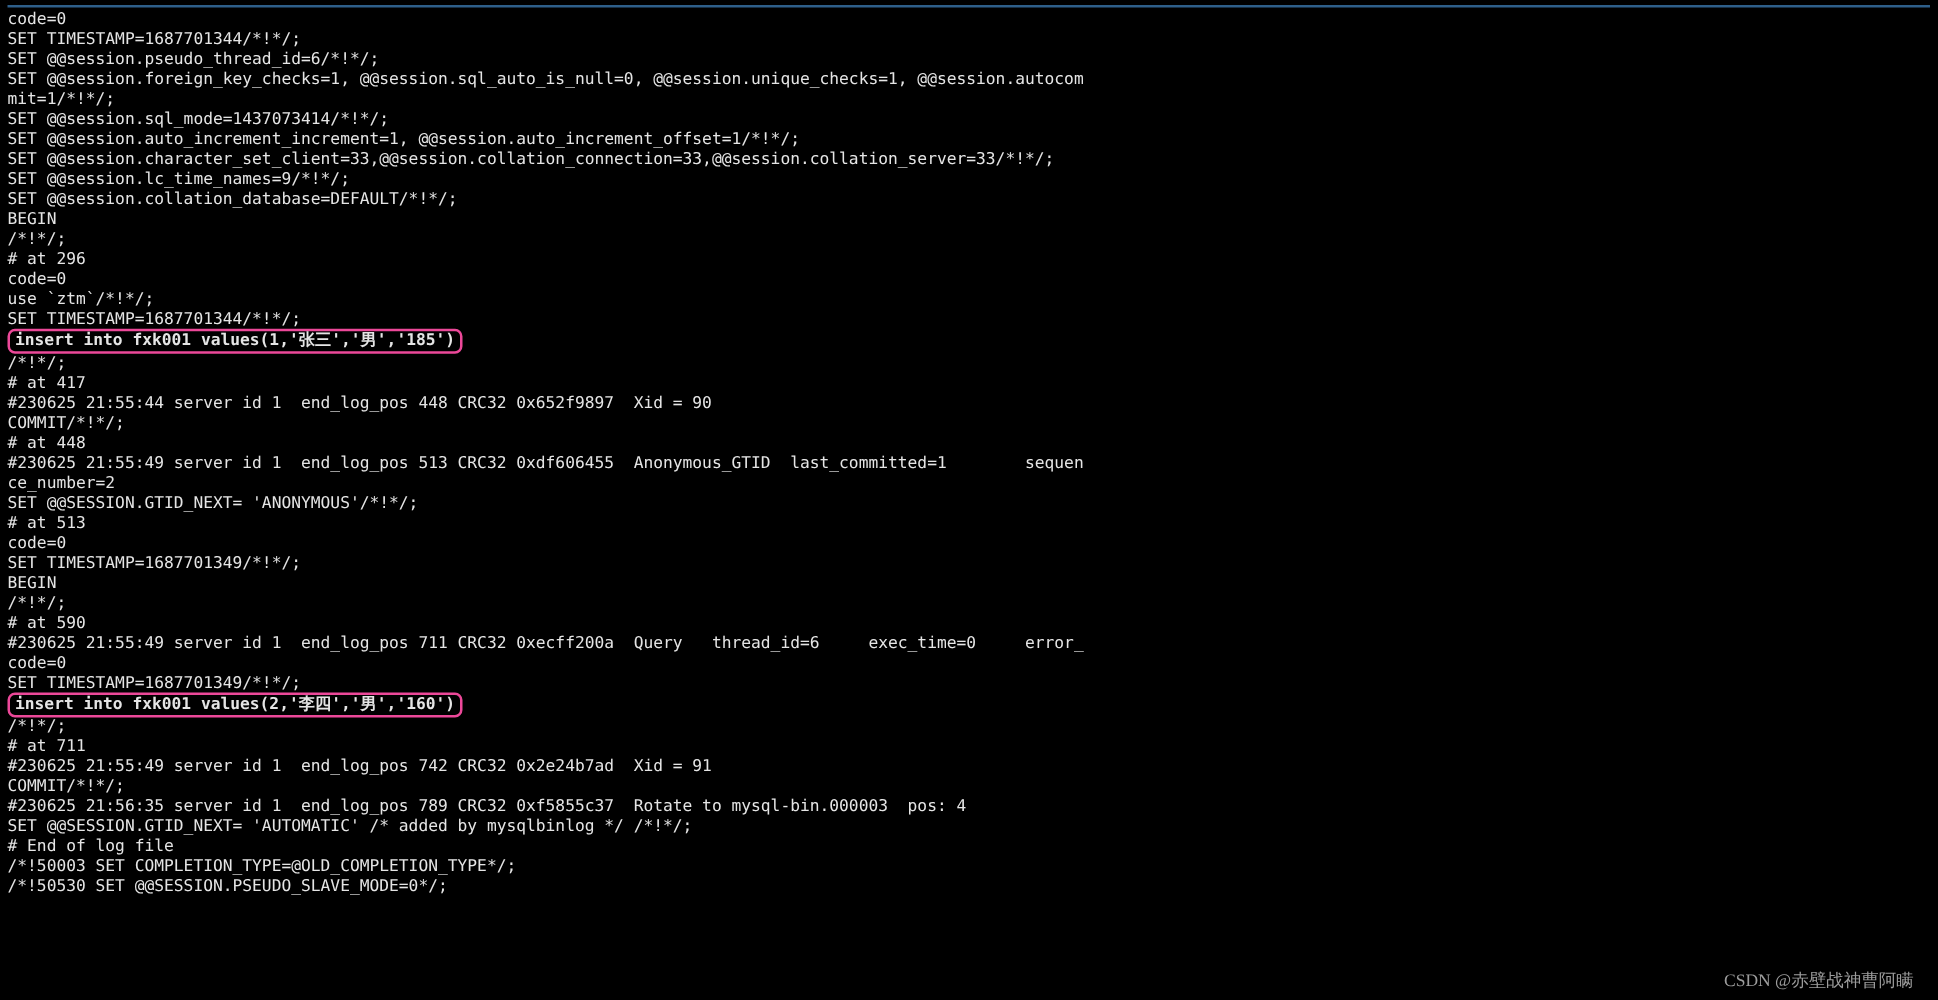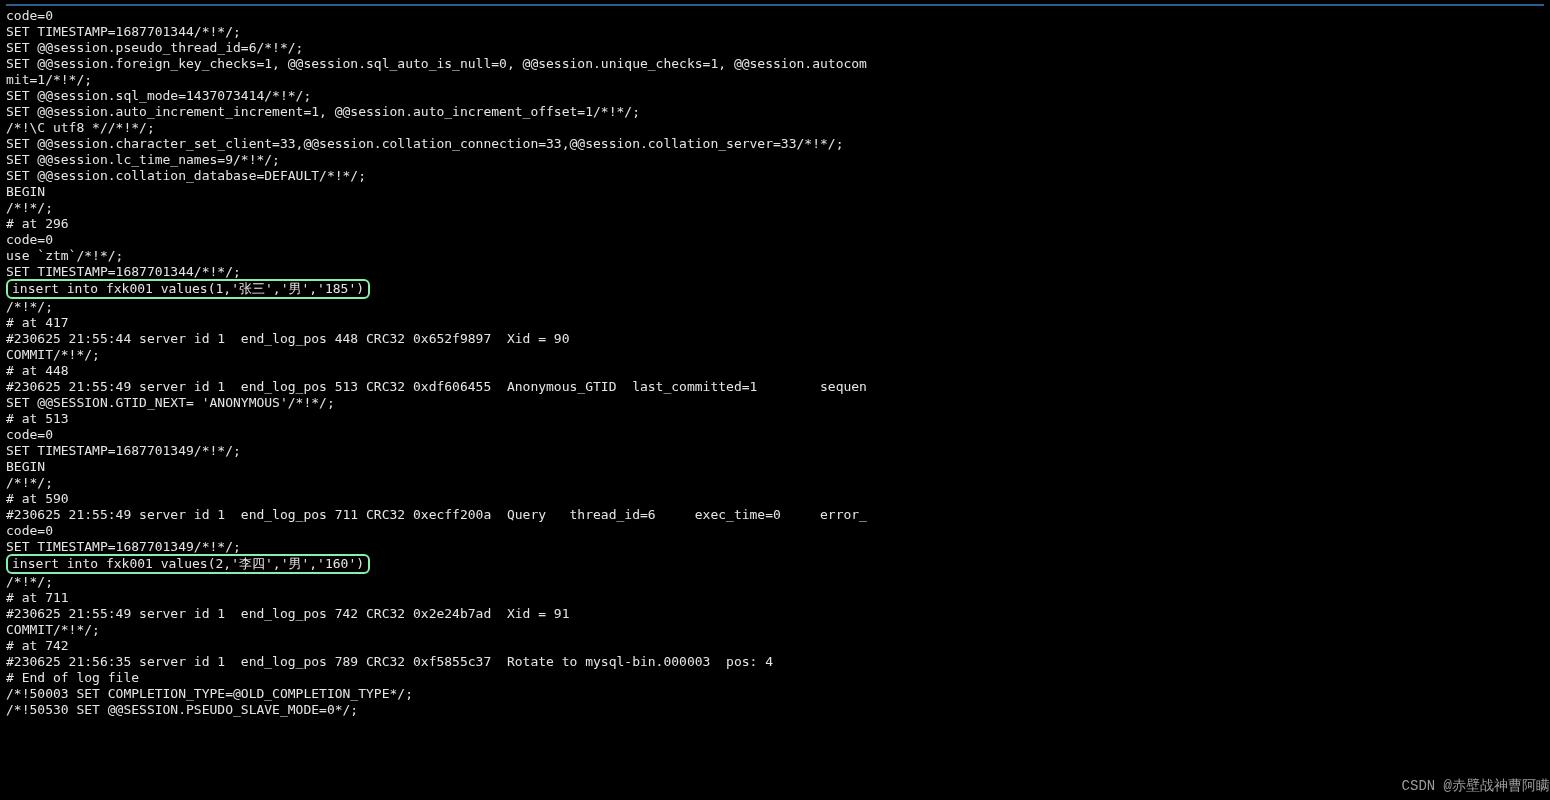--- a/index.html
+++ b/index.html
@@ -10,32 +10,33 @@
     font-size: 13px;
     line-height: 16px;
     padding: 4px 6px;
     width: 1550px;
     height: 800px;
     overflow: hidden;
     position: relative;
   }
   .line { white-space: pre; }
   .highlight-box {
-    border: 2px solid #86efac;
+    border: 2px solid #ec4899;
     border-radius: 6px;
     padding: 0 4px;
     display: inline-block;
     margin-top: -1px;
+    font-weight: bold;
   }
   .watermark {
     position: absolute;
-    right: 0;
+    right: 19px;
     bottom: 6px;
     color: #b8b8b8;
-    font-family: Liberation Mono, monospace;
+    font-family: Liberation Serif, serif;
     font-size: 14px;
     opacity: .85;
   }
   .topbar {
     height: 2px;
     background: #2e5f8a;
     margin-bottom: 2px;
   }
 </style>
 </head>
@@ -44,54 +45,54 @@
 <div class="topbar"></div>
 
 <div id="terminal">
     <div class="line">code=0</div>
     <div class="line">SET TIMESTAMP=1687701344/*!*/;</div>
     <div class="line">SET @@session.pseudo_thread_id=6/*!*/;</div>
     <div class="line">SET @@session.foreign_key_checks=1, @@session.sql_auto_is_null=0, @@session.unique_checks=1, @@session.autocom</div>
     <div class="line">mit=1/*!*/;</div>
     <div class="line">SET @@session.sql_mode=1437073414/*!*/;</div>
     <div class="line">SET @@session.auto_increment_increment=1, @@session.auto_increment_offset=1/*!*/;</div>
-    <div class="line">/*!\C utf8 *//*!*/;</div>
     <div class="line">SET @@session.character_set_client=33,@@session.collation_connection=33,@@session.collation_server=33/*!*/;</div>
     <div class="line">SET @@session.lc_time_names=9/*!*/;</div>
     <div class="line">SET @@session.collation_database=DEFAULT/*!*/;</div>
     <div class="line">BEGIN</div>
     <div class="line">/*!*/;</div>
     <div class="line"># at 296</div>
     <div class="line">code=0</div>
     <div class="line">use `ztm`/*!*/;</div>
     <div class="line">SET TIMESTAMP=1687701344/*!*/;</div>
     <div class="line"><span class="highlight-box">insert into fxk001 values(1,'张三','男','185')</span></div>
     <div class="line">/*!*/;</div>
     <div class="line"># at 417</div>
     <div class="line">#230625 21:55:44 server id 1  end_log_pos 448 CRC32 0x652f9897  Xid = 90</div>
     <div class="line">COMMIT/*!*/;</div>
     <div class="line"># at 448</div>
     <div class="line">#230625 21:55:49 server id 1  end_log_pos 513 CRC32 0xdf606455  Anonymous_GTID  last_committed=1        sequen</div>
+    <div class="line">ce_number=2</div>
     <div class="line">SET @@SESSION.GTID_NEXT= 'ANONYMOUS'/*!*/;</div>
     <div class="line"># at 513</div>
     <div class="line">code=0</div>
     <div class="line">SET TIMESTAMP=1687701349/*!*/;</div>
     <div class="line">BEGIN</div>
     <div class="line">/*!*/;</div>
     <div class="line"># at 590</div>
     <div class="line">#230625 21:55:49 server id 1  end_log_pos 711 CRC32 0xecff200a  Query   thread_id=6     exec_time=0     error_</div>
     <div class="line">code=0</div>
     <div class="line">SET TIMESTAMP=1687701349/*!*/;</div>
     <div class="line"><span class="highlight-box">insert into fxk001 values(2,'李四','男','160')</span></div>
     <div class="line">/*!*/;</div>
     <div class="line"># at 711</div>
     <div class="line">#230625 21:55:49 server id 1  end_log_pos 742 CRC32 0x2e24b7ad  Xid = 91</div>
     <div class="line">COMMIT/*!*/;</div>
-    <div class="line"># at 742</div>
     <div class="line">#230625 21:56:35 server id 1  end_log_pos 789 CRC32 0xf5855c37  Rotate to mysql-bin.000003  pos: 4</div>
+    <div class="line">SET @@SESSION.GTID_NEXT= 'AUTOMATIC' /* added by mysqlbinlog */ /*!*/;</div>
     <div class="line"># End of log file</div>
     <div class="line">/*!50003 SET COMPLETION_TYPE=@OLD_COMPLETION_TYPE*/;</div>
     <div class="line">/*!50530 SET @@SESSION.PSEUDO_SLAVE_MODE=0*/;</div>
   </div>
 
 <div class="line">
   
 </div>
 
 <div class="watermark">CSDN @赤壁战神曹阿瞒</div>

